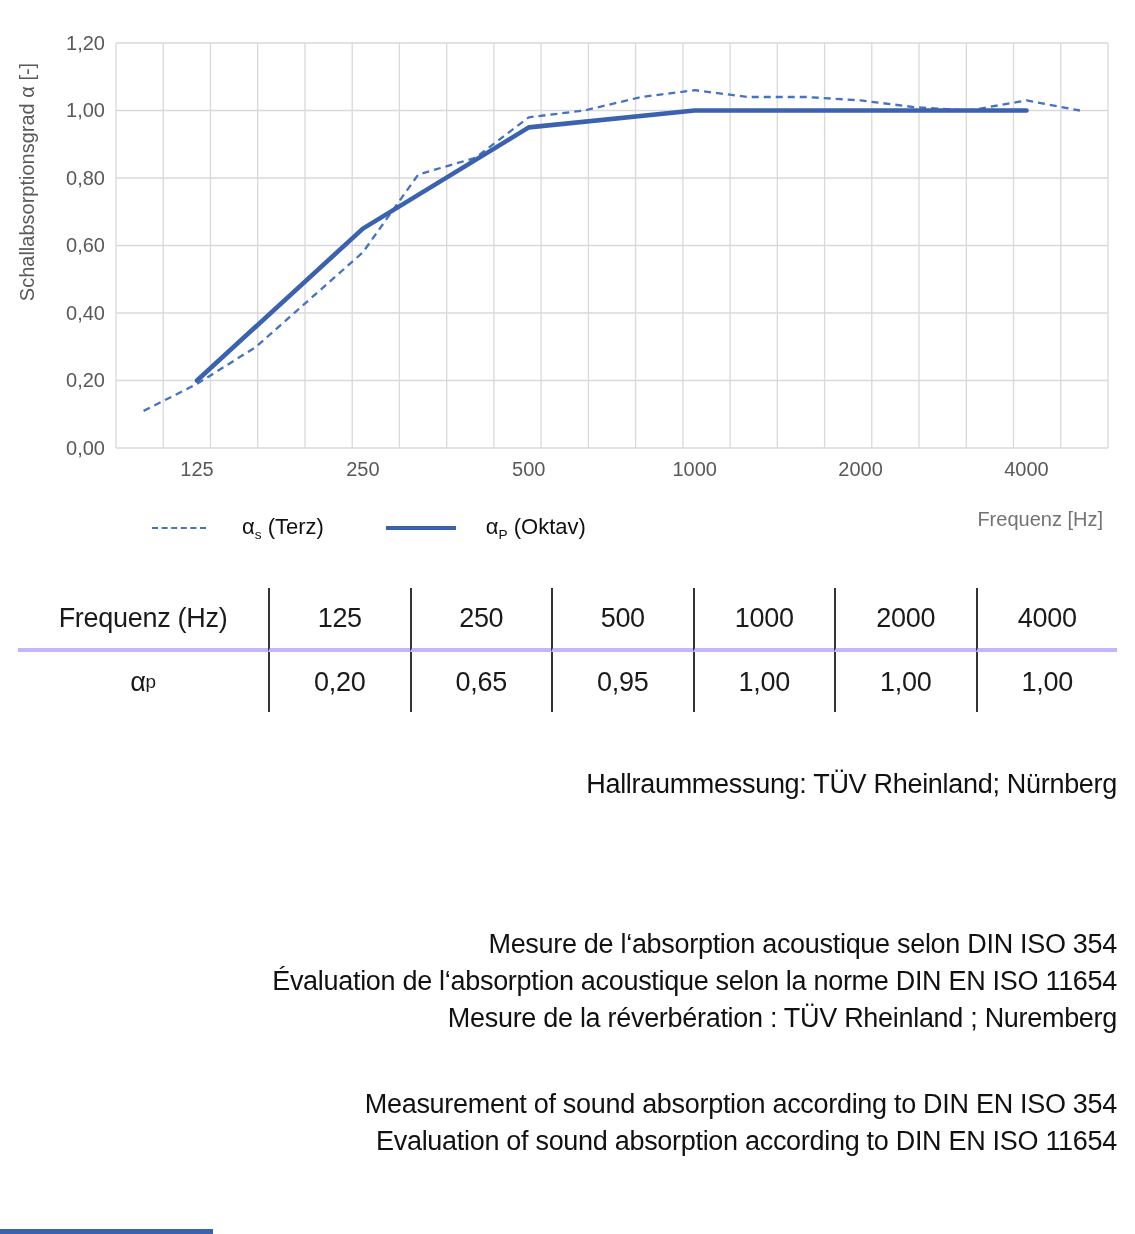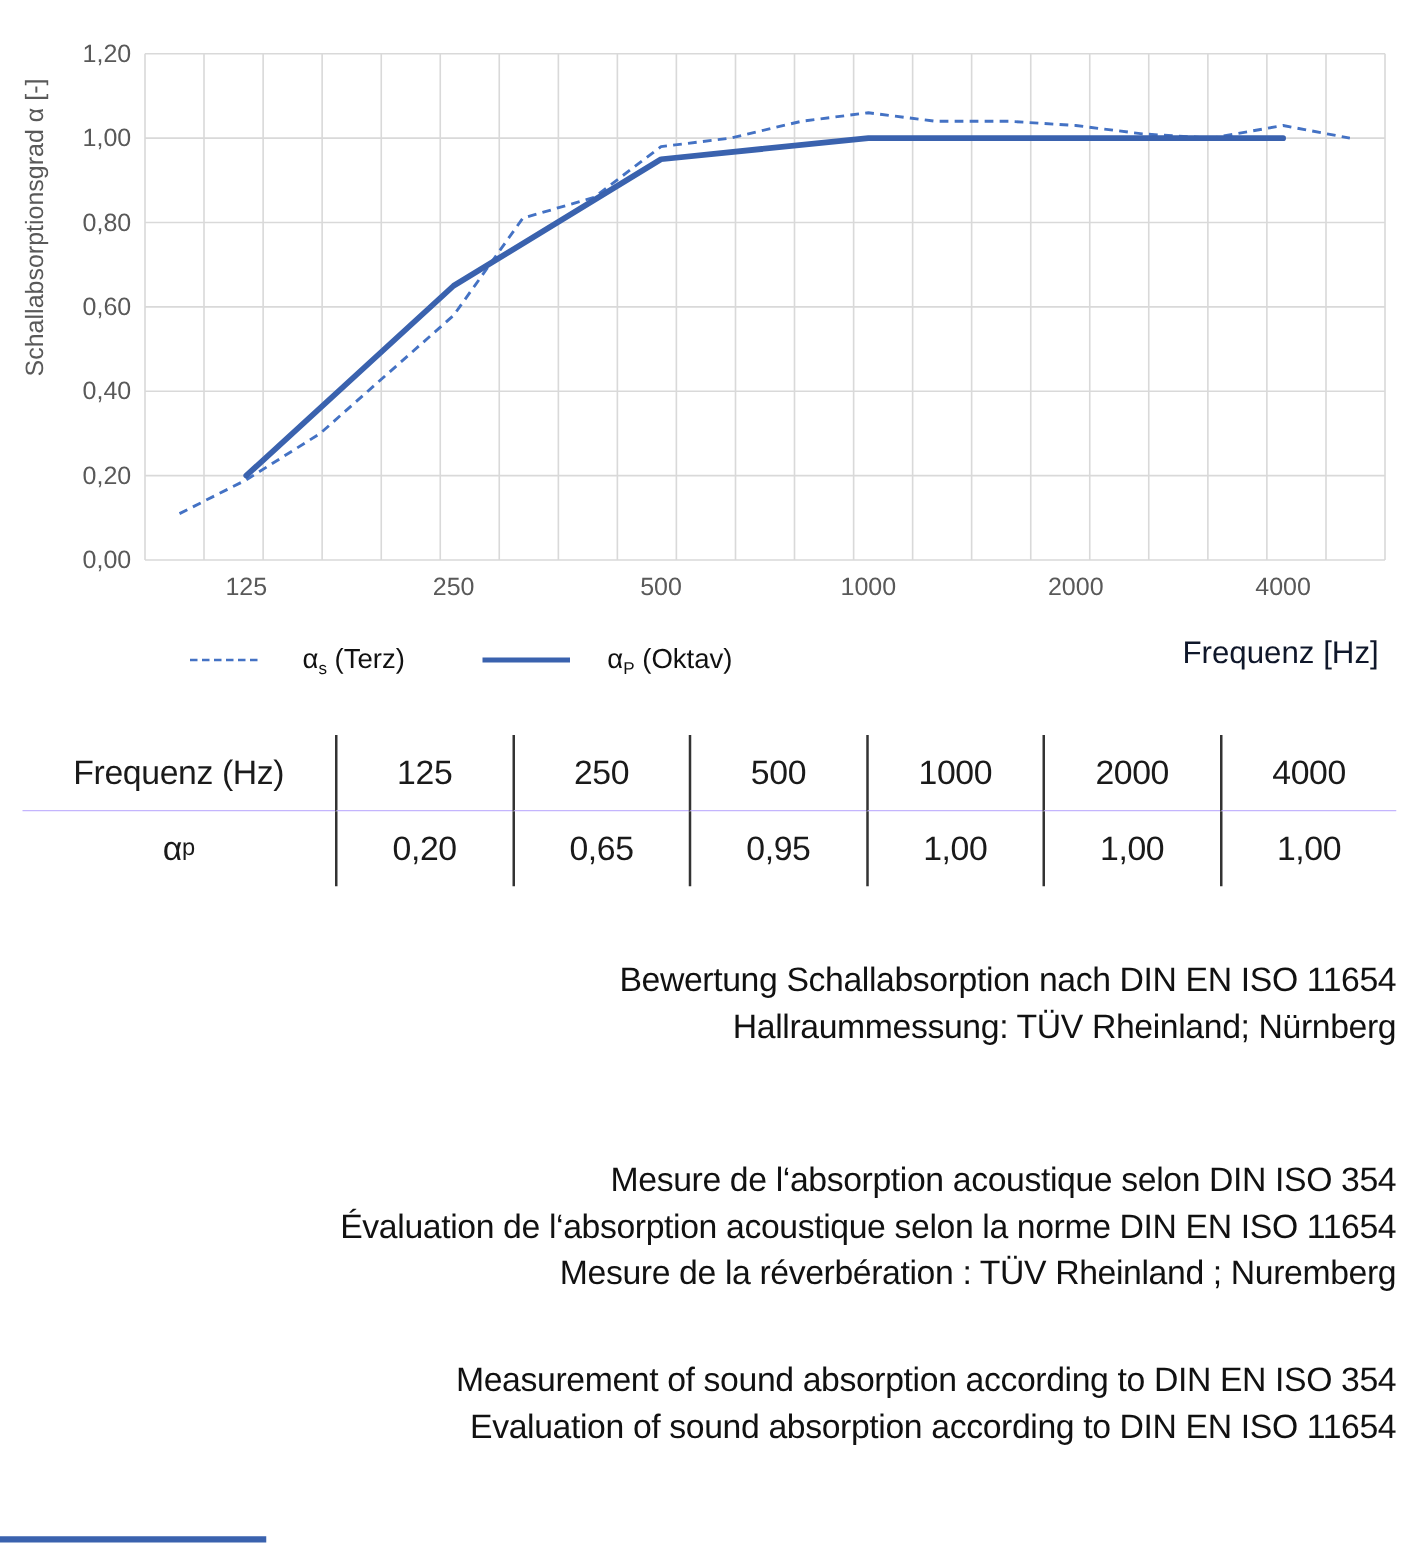--- a/index.html
+++ b/index.html
@@ -11,34 +11,34 @@
   #legend-row{
     position:absolute;left:152px;top:514px;display:flex;align-items:center;
     font-size:22px;color:#111;white-space:nowrap;
   }
   .leg-item{display:flex;align-items:center;gap:26px;}
   .leg-sample-dashed{width:54px;border-top:2.5px dashed #4472C4;margin-right:10px;}
   .leg-sample-solid{width:70px;height:4.5px;background:#3A62AE;margin-right:4px;}
   .leg-gap{width:62px;}
   .leg-text sub{font-size:0.62em;}
   #freq-label{
-    position:absolute;right:32px;top:508px;font-size:25px;color:#0f172a;
+    position:absolute;right:32px;top:508px;font-size:20px;color:#737373;
   }
   
   #abs-table{
     position:absolute;left:18px;top:588px;width:1099px;
     display:grid;grid-template-columns:250px repeat(6,1fr);
     font-size:27px;letter-spacing:-0.3px;
   }
   .t-cell{
     display:flex;align-items:center;justify-content:center;
     height:60px;border-left:2px solid #333;
   }
   .t-cell.first{border-left:none;}
-  .t-cell.hdr{border-bottom:1px solid #c4b5fd;}
+  .t-cell.hdr{border-bottom:4px solid #c4b5fd;}
   .t-cell sub{font-size:0.7em;}
   
   .note-block{
     position:absolute;right:18px;left:18px;text-align:right;
     font-size:27px;line-height:37px;letter-spacing:-0.3px;color:#111;
   }
   #note-de{top:766px;}
   #note-fr{top:926px;}
   #note-en{top:1086px;}
   #footer-bar{
@@ -123,21 +123,20 @@
     <div class="t-cell first">α<sub>p</sub></div>
     <div class="t-cell">0,20</div>
     <div class="t-cell">0,65</div>
     <div class="t-cell">0,95</div>
     <div class="t-cell">1,00</div>
     <div class="t-cell">1,00</div>
     <div class="t-cell">1,00</div>
   </div>
 
 <div id="note-de" class="note-block">
-    <div>Bewertung Schallabsorption nach DIN EN ISO 11654</div>
     <div>Hallraummessung: TÜV Rheinland; Nürnberg</div>
   </div>
 <div id="note-fr" class="note-block">
     <div>Mesure de l‘absorption acoustique selon DIN ISO 354</div>
     <div>Évaluation de l‘absorption acoustique selon la norme DIN EN ISO 11654</div>
     <div>Mesure de la réverbération : TÜV Rheinland ; Nuremberg</div>
   </div>
 <div id="note-en" class="note-block">
     <div>Measurement of sound absorption according to DIN EN ISO 354</div>
     <div>Evaluation of sound absorption according to DIN EN ISO 11654</div>

